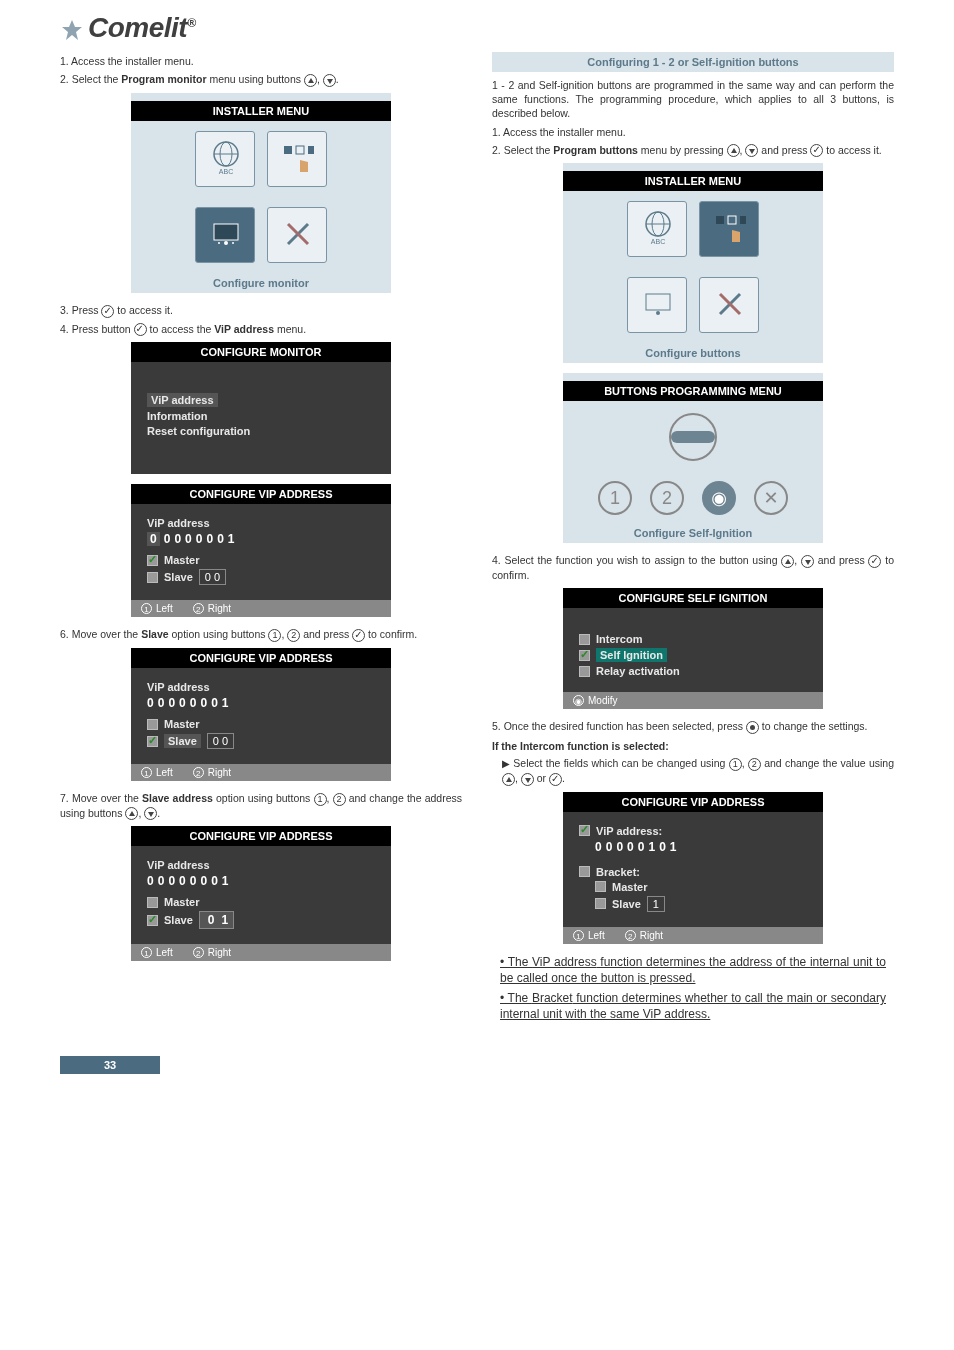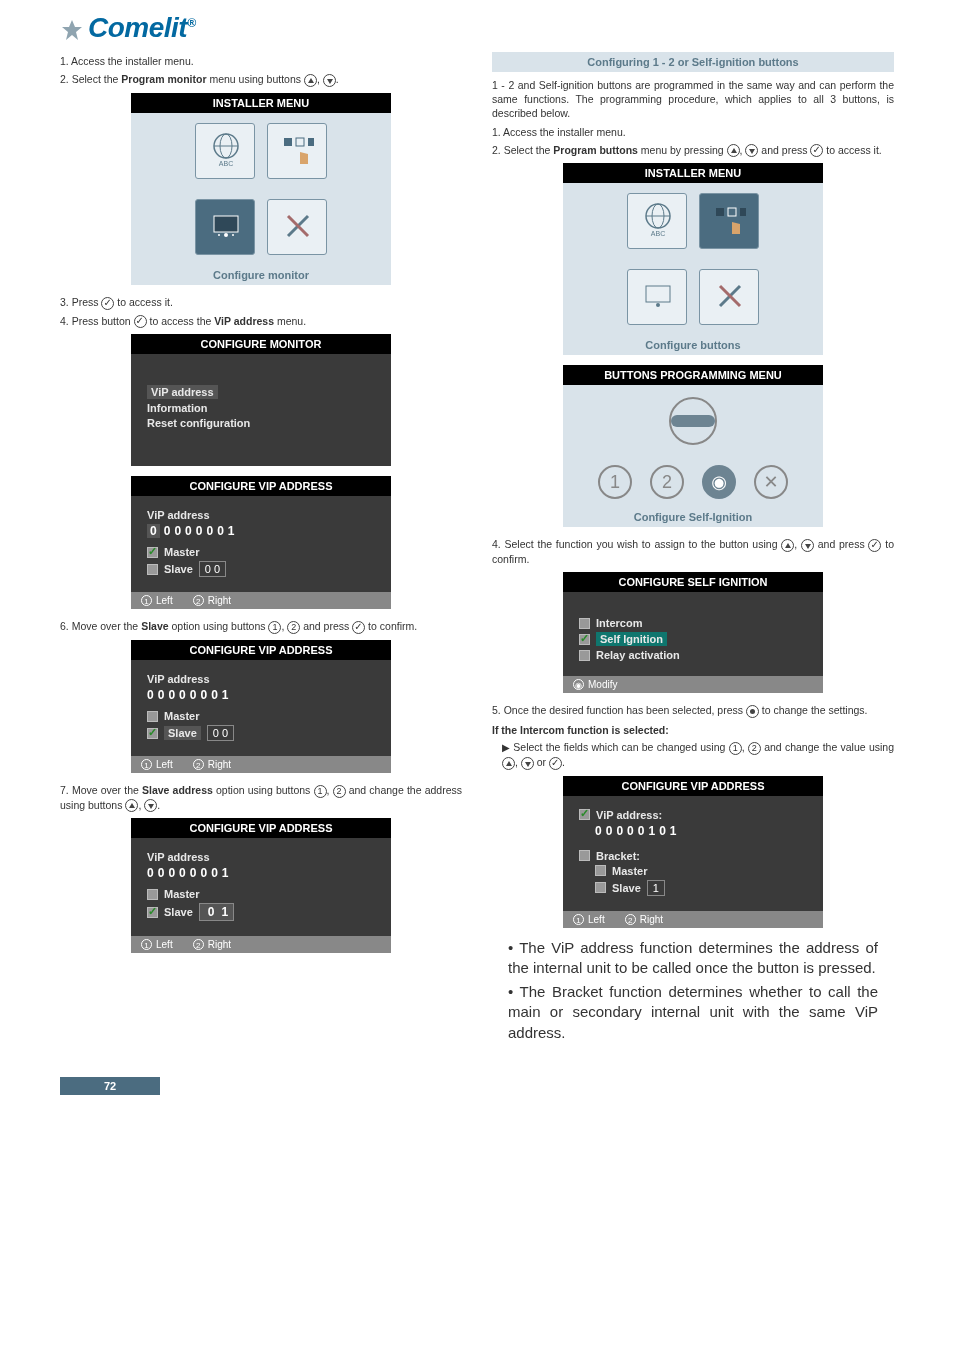--- a/index.html
+++ b/index.html
@@ -1,39 +1,39 @@
 <!DOCTYPE html>
 <html><head>
 <meta charset="utf-8">
 <style>
   * { box-sizing: border-box; margin: 0; padding: 0; }
   body { font-family: Arial, Helvetica, sans-serif; font-size: 11px; color: #333; width: 954px; background: #fff; }
-  .brand { font-style: italic; font-weight: bold; font-size: 28px; color: #0369a1; padding: 12px 60px 8px; letter-spacing: -0.5px; }
+  .brand { font-style: italic; font-weight: bold; font-size: 28px; color: #404040; padding: 12px 60px 8px; letter-spacing: -0.5px; }
   .brand svg { vertical-align: middle; margin-right: 4px; }
   .brand sup { font-size: 12px; }
   .page { display: flex; gap: 30px; padding: 0 60px 10px; }
   .col { flex: 1; min-width: 0; }
   .section-header { background: #D9E3EA; color: #5C7A8A; font-weight: bold; text-align: center; padding: 4px 6px; font-size: 11px; margin-bottom: 6px; }
   .step { margin: 2px 0 4px; font-size: 10.5px; line-height: 1.35; text-align: justify; }
   .step .b { font-weight: bold; }
-  .bullet { margin: 2px 16px 4px; font-size: 15px; line-height: 1.35; text-align: justify; }
+  .bullet { margin: 2px 8px 4px; font-size: 12px; line-height: 1.35; text-align: justify; text-decoration: underline; }
   .subhead { font-weight: bold; font-size: 10.5px; margin: 6px 0 4px; }
   .indent { padding-left: 10px; font-size: 10.5px; line-height: 1.35; text-align: justify; }
   .btn-circle { display:inline-block; width:13px; height:13px; border:1px solid #444; border-radius:50%; position:relative; vertical-align:middle; font-size:9px; text-align:center; line-height:12px; }
   .tri-up::after { content:""; position:absolute; left:3px; top:3px; border-left:3px solid transparent; border-right:3px solid transparent; border-bottom:5px solid #444; }
   .tri-down::after { content:""; position:absolute; left:3px; top:4px; border-left:3px solid transparent; border-right:3px solid transparent; border-top:5px solid #444; }
   .check::after { content:"✓"; position:absolute; left:1px; top:-1px; font-size:10px; }
   .num::after { position:absolute; left:3px; top:-1px; font-size:9px; }
   .n1::after { content:"1"; }
   .n2::after { content:"2"; }
   .dot::after { content:""; position:absolute; left:3px; top:3px; width:5px; height:5px; background:#444; border-radius:50%; }
   .tri-right { font-size:10px; vertical-align:middle; }
   .screen-wrap { text-align:center; margin: 6px 0 10px; }
   .screen { background:#D9E3EA; display:inline-block; padding:0 0 4px; width: 260px; }
-  .screen-title { background:#000; color:#fff; font-weight:bold; font-size:11px; padding:4px 8px; text-align:center; }
+  .screen-title { background:#000; color:#fff; font-weight:bold; font-size:11px; padding:4px 8px; text-align:center;margin-top:8px; }
   .screen-caption { color:#5C7A8A; font-weight:bold; font-size:11px; padding:4px 0 0; text-align:center; }
   .dark-screen { background:#3A3A3A; display:inline-block; width:260px; text-align:left; }
   .dark-title { background:#000; color:#fff; font-weight:bold; font-size:11px; padding:4px 8px; text-align:center; }
   .dark-body { padding: 10px 16px 12px; color:#fff; font-size:11px; }
   .dark-body .item { margin: 3px 0; display:flex; align-items:center; gap:6px; }
   .dark-body .lbl { font-weight:bold; color:#E8E8E8; }
   .cb { display:inline-block; width:11px; height:11px; background:#999; border:1px solid #bbb; position:relative; flex-shrink:0; }
   .cb.checked::after { content:"✓"; color:#2a8a2a; font-size:11px; position:absolute; left:0; top:-3px; font-weight:bold; }
   .digits { display:flex; gap:4px; margin-top:2px; }
   .digit { color:#fff; font-weight:bold; font-size:12px; }
@@ -413,13 +413,13 @@
             </div>
         </div>
       </div>
     </div>
 
     <div class="bullet"><span>• The </span><span class="b">ViP address</span><span> function determines the address of the internal unit to be called once the button is pressed.</span></div>
     <div class="bullet"><span>• The </span><span class="b">Bracket</span><span> function determines whether to call the main or secondary internal unit with the same ViP address.</span></div>
   </div>
 </div>
 
-<div class="page-footer">72</div>
+<div class="page-footer">33</div>
 
 </body></html>

